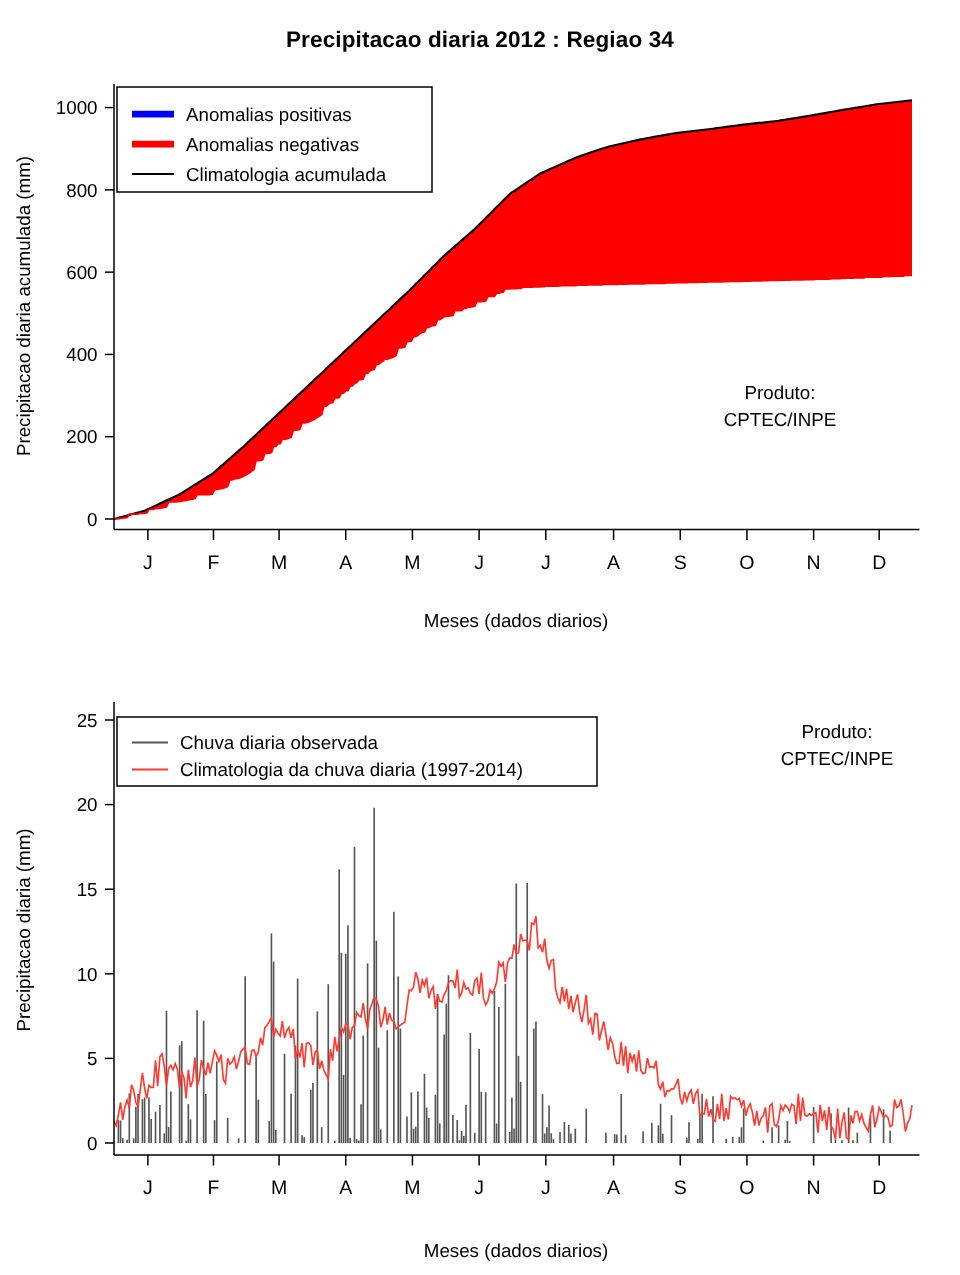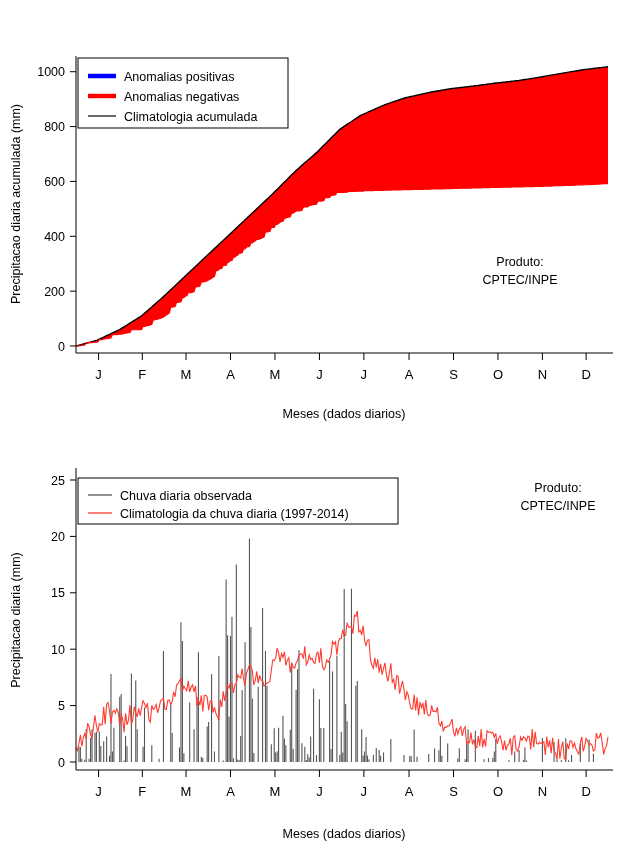--- a/index.html
+++ b/index.html
@@ -82,20 +82,21 @@
     fill: #ffffff;
     stroke: #000000;
     stroke-width: 1;
   }
 </style>
 </head>
 <body>
 
 <div id="root">
 
+  <div class="title">Precipitacao diaria 2012 : Regiao 34</div>
 
   <div class="panel" id="panel-top">
     <svg width="640" height="390" viewBox="0 0 640 390">
 
       <g>
 
         <path id="top-fill" fill="#ff0000" stroke="none" d="M76.00,310.00L77.46,309.61L78.92,309.22L80.37,308.82L81.83,308.43L83.29,308.04L84.75,307.65L86.20,307.26L87.66,306.87L89.12,306.47L90.58,306.08L92.03,305.69L93.49,305.30L94.95,304.91L96.41,304.51L97.86,303.83L99.32,303.14L100.78,302.46L102.24,301.77L103.69,301.09L105.15,300.40L106.61,299.71L108.07,299.03L109.52,298.34L110.98,297.66L112.44,296.97L113.90,296.29L115.35,295.60L116.81,294.91L118.27,294.23L119.73,293.54L121.18,292.63L122.64,291.71L124.10,290.80L125.56,289.89L127.01,288.97L128.47,288.06L129.93,287.14L131.39,286.23L132.84,285.31L134.30,284.40L135.76,283.49L137.22,282.57L138.67,281.66L140.13,280.74L141.59,279.83L143.05,278.56L144.50,277.28L145.96,276.01L147.42,274.73L148.88,273.46L150.33,272.19L151.79,270.91L153.25,269.64L154.71,268.37L156.16,267.09L157.62,265.82L159.08,264.55L160.54,263.27L161.99,262.00L163.45,260.63L164.91,259.26L166.37,257.89L167.82,256.51L169.28,255.14L170.74,253.77L172.20,252.40L173.65,251.03L175.11,249.66L176.57,248.29L178.03,246.91L179.48,245.54L180.94,244.17L182.40,242.80L183.86,241.43L185.32,240.06L186.77,238.69L188.23,237.31L189.69,235.94L191.15,234.57L192.60,233.20L194.06,231.83L195.52,230.46L196.98,229.09L198.43,227.71L199.89,226.34L201.35,224.97L202.81,223.60L204.26,222.23L205.72,220.86L207.18,219.49L208.64,218.11L210.09,216.74L211.55,215.37L213.01,214.00L214.47,212.63L215.92,211.26L217.38,209.89L218.84,208.51L220.30,207.14L221.75,205.77L223.21,204.40L224.67,203.03L226.13,201.66L227.58,200.29L229.04,198.91L230.50,197.54L231.96,196.17L233.41,194.80L234.87,193.43L236.33,192.06L237.79,190.69L239.24,189.31L240.70,187.94L242.16,186.57L243.62,185.20L245.07,183.83L246.53,182.46L247.99,181.09L249.45,179.71L250.90,178.34L252.36,176.97L253.82,175.60L255.28,174.23L256.73,172.86L258.19,171.49L259.65,170.11L261.11,168.74L262.56,167.37L264.02,166.00L265.48,164.63L266.94,163.26L268.39,161.89L269.85,160.51L271.31,159.14L272.77,157.77L274.22,156.31L275.68,154.86L277.14,153.40L278.60,151.94L280.05,150.49L281.51,149.03L282.97,147.57L284.43,146.11L285.88,144.66L287.34,143.20L288.80,141.74L290.26,140.29L291.72,138.83L293.17,137.37L294.63,135.91L296.09,134.46L297.55,133.18L299.00,131.91L300.46,130.64L301.92,129.36L303.38,128.09L304.83,126.82L306.29,125.54L307.75,124.27L309.21,123.00L310.66,121.72L312.12,120.45L313.58,119.18L315.04,117.90L316.49,116.63L317.95,115.17L319.41,113.71L320.87,112.26L322.32,110.80L323.78,109.34L325.24,107.89L326.70,106.43L328.15,104.97L329.61,103.51L331.07,102.06L332.53,100.60L333.98,99.14L335.44,97.69L336.90,96.23L338.36,94.77L339.81,93.31L341.27,92.33L342.73,91.36L344.19,90.38L345.64,89.40L347.10,88.42L348.56,87.44L350.02,86.46L351.47,85.48L352.93,84.50L354.39,83.52L355.85,82.54L357.30,81.56L358.76,80.58L360.22,79.60L361.68,78.95L363.13,78.31L364.59,77.66L366.05,77.02L367.51,76.37L368.96,75.73L370.42,75.08L371.88,74.44L373.34,73.79L374.79,73.15L376.25,72.50L377.71,71.86L379.17,71.21L380.62,70.56L382.08,69.92L383.54,69.27L385.00,68.63L386.45,68.14L387.91,67.65L389.37,67.16L390.83,66.67L392.28,66.18L393.74,65.69L395.20,65.20L396.66,64.71L398.12,64.22L399.57,63.73L401.03,63.24L402.49,62.75L403.95,62.26L405.40,61.77L406.86,61.45L408.32,61.13L409.78,60.80L411.23,60.48L412.69,60.16L414.15,59.84L415.61,59.51L417.06,59.19L418.52,58.87L419.98,58.54L421.44,58.22L422.89,57.90L424.35,57.58L425.81,57.25L427.27,56.93L428.72,56.61L430.18,56.29L431.64,56.03L433.10,55.78L434.55,55.52L436.01,55.27L437.47,55.01L438.93,54.76L440.38,54.50L441.84,54.25L443.30,53.99L444.76,53.74L446.21,53.48L447.67,53.23L449.13,52.97L450.59,52.72L452.04,52.55L453.50,52.38L454.96,52.21L456.42,52.03L457.87,51.86L459.33,51.69L460.79,51.52L462.25,51.35L463.70,51.18L465.16,51.01L466.62,50.83L468.08,50.66L469.53,50.49L470.99,50.32L472.45,50.15L473.91,49.98L475.36,49.78L476.82,49.59L478.28,49.39L479.74,49.19L481.19,49.00L482.65,48.80L484.11,48.61L485.57,48.41L487.02,48.21L488.48,48.02L489.94,47.82L491.40,47.63L492.85,47.43L494.31,47.23L495.77,47.07L497.23,46.91L498.68,46.75L500.14,46.59L501.60,46.43L503.06,46.27L504.52,46.10L505.97,45.94L507.43,45.78L508.89,45.62L510.35,45.46L511.80,45.30L513.26,45.14L514.72,44.98L516.18,44.81L517.63,44.65L519.09,44.49L520.55,44.26L522.01,44.02L523.46,43.79L524.92,43.55L526.38,43.32L527.84,43.08L529.29,42.85L530.75,42.61L532.21,42.38L533.67,42.14L535.12,41.91L536.58,41.67L538.04,41.44L539.50,41.20L540.95,40.94L542.41,40.69L543.87,40.43L545.33,40.17L546.78,39.91L548.24,39.66L549.70,39.40L551.16,39.14L552.61,38.89L554.07,38.63L555.53,38.37L556.99,38.11L558.44,37.86L559.90,37.60L561.36,37.34L562.82,37.09L564.27,36.85L565.73,36.61L567.19,36.37L568.65,36.13L570.10,35.90L571.56,35.66L573.02,35.42L574.48,35.18L575.93,34.95L577.39,34.71L578.85,34.47L580.31,34.23L581.76,34.00L583.22,33.76L584.68,33.52L586.14,33.35L587.59,33.18L589.05,33.01L590.51,32.83L591.97,32.66L593.42,32.49L594.88,32.32L596.34,32.15L597.80,31.98L599.25,31.81L600.71,31.63L602.17,31.46L603.63,31.29L605.08,31.12L606.54,30.95L608.00,30.78L608.00,147.62L606.54,147.64L605.08,147.64L603.63,147.64L602.17,147.99L600.71,148.02L599.25,148.04L597.80,148.04L596.34,148.04L594.88,148.28L593.42,148.30L591.97,148.30L590.51,148.30L589.05,148.30L587.59,148.70L586.14,148.73L584.68,148.76L583.22,148.78L581.76,148.78L580.31,148.78L578.85,148.78L577.39,148.78L575.93,149.18L574.48,149.22L573.02,149.26L571.56,149.29L570.10,149.31L568.65,149.33L567.19,149.33L565.73,149.33L564.27,149.33L562.82,149.62L561.36,149.65L559.90,149.67L558.44,149.67L556.99,149.67L555.53,149.67L554.07,149.67L552.61,150.00L551.16,150.03L549.70,150.06L548.24,150.07L546.78,150.08L545.33,150.08L543.87,150.08L542.41,150.32L540.95,150.34L539.50,150.35L538.04,150.35L536.58,150.35L535.12,150.52L533.67,150.54L532.21,150.54L530.75,150.58L529.29,150.62L527.84,150.62L526.38,150.73L524.92,150.73L523.46,150.78L522.01,150.78L520.55,150.78L519.09,150.96L517.63,150.97L516.18,150.98L514.72,150.98L513.26,150.98L511.80,151.10L510.35,151.10L508.89,151.10L507.43,151.17L505.97,151.17L504.52,151.17L503.06,151.17L501.60,151.17L500.14,151.41L498.68,151.43L497.23,151.45L495.77,151.47L494.31,151.49L492.85,151.50L491.40,151.51L489.94,151.57L488.48,151.59L487.02,151.59L485.57,151.72L484.11,151.72L482.65,151.72L481.19,151.82L479.74,151.82L478.28,151.82L476.82,151.95L475.36,151.96L473.91,151.96L472.45,151.96L470.99,152.12L469.53,152.13L468.08,152.13L466.62,152.13L465.16,152.22L463.70,152.23L462.25,152.27L460.79,152.27L459.33,152.27L457.87,152.42L456.42,152.43L454.96,152.44L453.50,152.47L452.04,152.47L450.59,152.57L449.13,152.57L447.67,152.57L446.21,152.57L444.76,152.57L443.30,152.84L441.84,152.87L440.38,152.89L438.93,152.91L437.47,152.92L436.01,152.92L434.55,152.98L433.10,152.98L431.64,152.98L430.18,153.14L428.72,153.16L427.27,153.16L425.81,153.16L424.35,153.16L422.89,153.30L421.44,153.31L419.98,153.31L418.52,153.31L417.06,153.41L415.61,153.42L414.15,153.42L412.69,153.42L411.23,153.56L409.78,153.57L408.32,153.58L406.86,153.58L405.40,153.58L403.95,153.58L402.49,153.58L401.03,153.87L399.57,153.90L398.12,153.92L396.66,153.95L395.20,153.97L393.74,153.98L392.28,153.98L390.83,154.04L389.37,154.04L387.91,154.04L386.45,154.04L385.00,154.04L383.54,154.35L382.08,154.38L380.62,154.40L379.17,154.42L377.71,154.43L376.25,154.43L374.79,154.43L373.34,154.64L371.88,154.66L370.42,154.66L368.96,154.66L367.51,154.66L366.05,154.66L364.59,154.66L363.13,155.07L361.68,155.11L360.22,155.16L358.76,155.20L357.30,155.23L355.85,155.23L354.39,155.40L352.93,155.40L351.47,155.40L350.02,155.40L348.56,155.40L347.10,156.16L345.64,156.24L344.19,156.32L342.73,156.38L341.27,156.45L339.81,156.49L338.36,156.52L336.90,156.52L335.44,158.81L333.98,158.93L332.53,159.32L331.07,159.32L329.61,161.51L328.15,161.61L326.70,161.61L325.24,161.61L323.78,164.69L322.32,164.94L320.87,165.04L319.41,165.04L317.95,165.04L316.49,168.21L315.04,168.48L313.58,168.66L312.12,168.70L310.66,169.50L309.21,169.50L307.75,170.99L306.29,171.02L304.83,171.02L303.38,171.02L301.92,174.25L300.46,174.58L299.00,174.82L297.55,174.96L296.09,174.96L294.63,176.13L293.17,177.04L291.72,177.04L290.26,180.79L288.80,181.14L287.34,181.28L285.88,182.18L284.43,182.18L282.97,185.28L281.51,185.42L280.05,186.27L278.60,187.45L277.14,188.35L275.68,188.35L274.22,191.39L272.77,191.51L271.31,191.51L269.85,195.38L268.39,195.76L266.94,195.90L265.48,195.90L264.02,200.99L262.56,201.77L261.11,202.45L259.65,202.99L258.19,203.34L256.73,203.44L255.28,204.70L253.82,205.66L252.36,206.87L250.90,206.87L249.45,210.35L247.99,210.56L246.53,211.21L245.07,212.87L243.62,212.87L242.16,216.72L240.70,217.05L239.24,217.10L237.79,218.96L236.33,219.61L234.87,221.27L233.41,221.27L231.96,224.34L230.50,224.41L229.04,226.07L227.58,226.07L226.13,229.17L224.67,229.30L223.21,229.30L221.75,232.41L220.30,232.54L218.84,233.57L217.38,234.69L215.92,234.69L214.47,240.33L213.01,241.30L211.55,242.23L210.09,243.12L208.64,243.95L207.18,244.69L205.72,245.32L204.26,245.77L202.81,245.95L201.35,245.95L199.89,250.12L198.43,250.57L196.98,250.75L195.52,250.75L194.06,255.49L192.60,256.12L191.15,256.57L189.69,256.75L188.23,256.75L186.77,259.83L185.32,259.91L183.86,261.54L182.40,261.54L180.94,265.68L179.48,266.11L178.03,266.30L176.57,266.30L175.11,270.43L173.65,270.87L172.20,271.05L170.74,271.05L169.28,277.04L167.82,278.09L166.37,279.10L164.91,280.05L163.45,280.91L161.99,281.67L160.54,282.28L159.08,282.78L157.62,283.14L156.16,283.31L154.71,283.83L153.25,283.83L151.79,288.25L150.33,288.86L148.88,289.37L147.42,289.73L145.96,289.89L144.50,290.41L143.05,290.41L141.59,293.45L140.13,293.60L138.67,293.70L137.22,293.73L135.76,293.73L134.30,293.73L132.84,293.73L131.39,293.73L129.93,296.37L128.47,296.67L127.01,296.96L125.56,297.25L124.10,297.52L122.64,297.79L121.18,298.04L119.73,298.27L118.27,298.48L116.81,298.58L115.35,298.58L113.90,298.58L112.44,298.58L110.98,301.84L109.52,302.21L108.07,302.53L106.61,302.78L105.15,302.95L103.69,302.99L102.24,303.58L100.78,303.58L99.32,303.58L97.86,305.92L96.41,306.10L94.95,306.18L93.49,306.18L92.03,306.72L90.58,306.72L89.12,306.72L87.66,306.72L86.20,306.72L84.75,308.96L83.29,309.20L81.83,309.43L80.37,309.63L78.92,309.80L77.46,309.93L76.00,310.00Z"></path>
 
         <path id="top-clim" fill="none" stroke="#000000" stroke-width="1.4" d="M76.00,310.00L77.46,309.61L78.92,309.22L80.37,308.82L81.83,308.43L83.29,308.04L84.75,307.65L86.20,307.26L87.66,306.87L89.12,306.47L90.58,306.08L92.03,305.69L93.49,305.30L94.95,304.91L96.41,304.51L97.86,303.83L99.32,303.14L100.78,302.46L102.24,301.77L103.69,301.09L105.15,300.40L106.61,299.71L108.07,299.03L109.52,298.34L110.98,297.66L112.44,296.97L113.90,296.29L115.35,295.60L116.81,294.91L118.27,294.23L119.73,293.54L121.18,292.63L122.64,291.71L124.10,290.80L125.56,289.89L127.01,288.97L128.47,288.06L129.93,287.14L131.39,286.23L132.84,285.31L134.30,284.40L135.76,283.49L137.22,282.57L138.67,281.66L140.13,280.74L141.59,279.83L143.05,278.56L144.50,277.28L145.96,276.01L147.42,274.73L148.88,273.46L150.33,272.19L151.79,270.91L153.25,269.64L154.71,268.37L156.16,267.09L157.62,265.82L159.08,264.55L160.54,263.27L161.99,262.00L163.45,260.63L164.91,259.26L166.37,257.89L167.82,256.51L169.28,255.14L170.74,253.77L172.20,252.40L173.65,251.03L175.11,249.66L176.57,248.29L178.03,246.91L179.48,245.54L180.94,244.17L182.40,242.80L183.86,241.43L185.32,240.06L186.77,238.69L188.23,237.31L189.69,235.94L191.15,234.57L192.60,233.20L194.06,231.83L195.52,230.46L196.98,229.09L198.43,227.71L199.89,226.34L201.35,224.97L202.81,223.60L204.26,222.23L205.72,220.86L207.18,219.49L208.64,218.11L210.09,216.74L211.55,215.37L213.01,214.00L214.47,212.63L215.92,211.26L217.38,209.89L218.84,208.51L220.30,207.14L221.75,205.77L223.21,204.40L224.67,203.03L226.13,201.66L227.58,200.29L229.04,198.91L230.50,197.54L231.96,196.17L233.41,194.80L234.87,193.43L236.33,192.06L237.79,190.69L239.24,189.31L240.70,187.94L242.16,186.57L243.62,185.20L245.07,183.83L246.53,182.46L247.99,181.09L249.45,179.71L250.90,178.34L252.36,176.97L253.82,175.60L255.28,174.23L256.73,172.86L258.19,171.49L259.65,170.11L261.11,168.74L262.56,167.37L264.02,166.00L265.48,164.63L266.94,163.26L268.39,161.89L269.85,160.51L271.31,159.14L272.77,157.77L274.22,156.31L275.68,154.86L277.14,153.40L278.60,151.94L280.05,150.49L281.51,149.03L282.97,147.57L284.43,146.11L285.88,144.66L287.34,143.20L288.80,141.74L290.26,140.29L291.72,138.83L293.17,137.37L294.63,135.91L296.09,134.46L297.55,133.18L299.00,131.91L300.46,130.64L301.92,129.36L303.38,128.09L304.83,126.82L306.29,125.54L307.75,124.27L309.21,123.00L310.66,121.72L312.12,120.45L313.58,119.18L315.04,117.90L316.49,116.63L317.95,115.17L319.41,113.71L320.87,112.26L322.32,110.80L323.78,109.34L325.24,107.89L326.70,106.43L328.15,104.97L329.61,103.51L331.07,102.06L332.53,100.60L333.98,99.14L335.44,97.69L336.90,96.23L338.36,94.77L339.81,93.31L341.27,92.33L342.73,91.36L344.19,90.38L345.64,89.40L347.10,88.42L348.56,87.44L350.02,86.46L351.47,85.48L352.93,84.50L354.39,83.52L355.85,82.54L357.30,81.56L358.76,80.58L360.22,79.60L361.68,78.95L363.13,78.31L364.59,77.66L366.05,77.02L367.51,76.37L368.96,75.73L370.42,75.08L371.88,74.44L373.34,73.79L374.79,73.15L376.25,72.50L377.71,71.86L379.17,71.21L380.62,70.56L382.08,69.92L383.54,69.27L385.00,68.63L386.45,68.14L387.91,67.65L389.37,67.16L390.83,66.67L392.28,66.18L393.74,65.69L395.20,65.20L396.66,64.71L398.12,64.22L399.57,63.73L401.03,63.24L402.49,62.75L403.95,62.26L405.40,61.77L406.86,61.45L408.32,61.13L409.78,60.80L411.23,60.48L412.69,60.16L414.15,59.84L415.61,59.51L417.06,59.19L418.52,58.87L419.98,58.54L421.44,58.22L422.89,57.90L424.35,57.58L425.81,57.25L427.27,56.93L428.72,56.61L430.18,56.29L431.64,56.03L433.10,55.78L434.55,55.52L436.01,55.27L437.47,55.01L438.93,54.76L440.38,54.50L441.84,54.25L443.30,53.99L444.76,53.74L446.21,53.48L447.67,53.23L449.13,52.97L450.59,52.72L452.04,52.55L453.50,52.38L454.96,52.21L456.42,52.03L457.87,51.86L459.33,51.69L460.79,51.52L462.25,51.35L463.70,51.18L465.16,51.01L466.62,50.83L468.08,50.66L469.53,50.49L470.99,50.32L472.45,50.15L473.91,49.98L475.36,49.78L476.82,49.59L478.28,49.39L479.74,49.19L481.19,49.00L482.65,48.80L484.11,48.61L485.57,48.41L487.02,48.21L488.48,48.02L489.94,47.82L491.40,47.63L492.85,47.43L494.31,47.23L495.77,47.07L497.23,46.91L498.68,46.75L500.14,46.59L501.60,46.43L503.06,46.27L504.52,46.10L505.97,45.94L507.43,45.78L508.89,45.62L510.35,45.46L511.80,45.30L513.26,45.14L514.72,44.98L516.18,44.81L517.63,44.65L519.09,44.49L520.55,44.26L522.01,44.02L523.46,43.79L524.92,43.55L526.38,43.32L527.84,43.08L529.29,42.85L530.75,42.61L532.21,42.38L533.67,42.14L535.12,41.91L536.58,41.67L538.04,41.44L539.50,41.20L540.95,40.94L542.41,40.69L543.87,40.43L545.33,40.17L546.78,39.91L548.24,39.66L549.70,39.40L551.16,39.14L552.61,38.89L554.07,38.63L555.53,38.37L556.99,38.11L558.44,37.86L559.90,37.60L561.36,37.34L562.82,37.09L564.27,36.85L565.73,36.61L567.19,36.37L568.65,36.13L570.10,35.90L571.56,35.66L573.02,35.42L574.48,35.18L575.93,34.95L577.39,34.71L578.85,34.47L580.31,34.23L581.76,34.00L583.22,33.76L584.68,33.52L586.14,33.35L587.59,33.18L589.05,33.01L590.51,32.83L591.97,32.66L593.42,32.49L594.88,32.32L596.34,32.15L597.80,31.98L599.25,31.81L600.71,31.63L602.17,31.46L603.63,31.29L605.08,31.12L606.54,30.95L608.00,30.78"></path>
 

